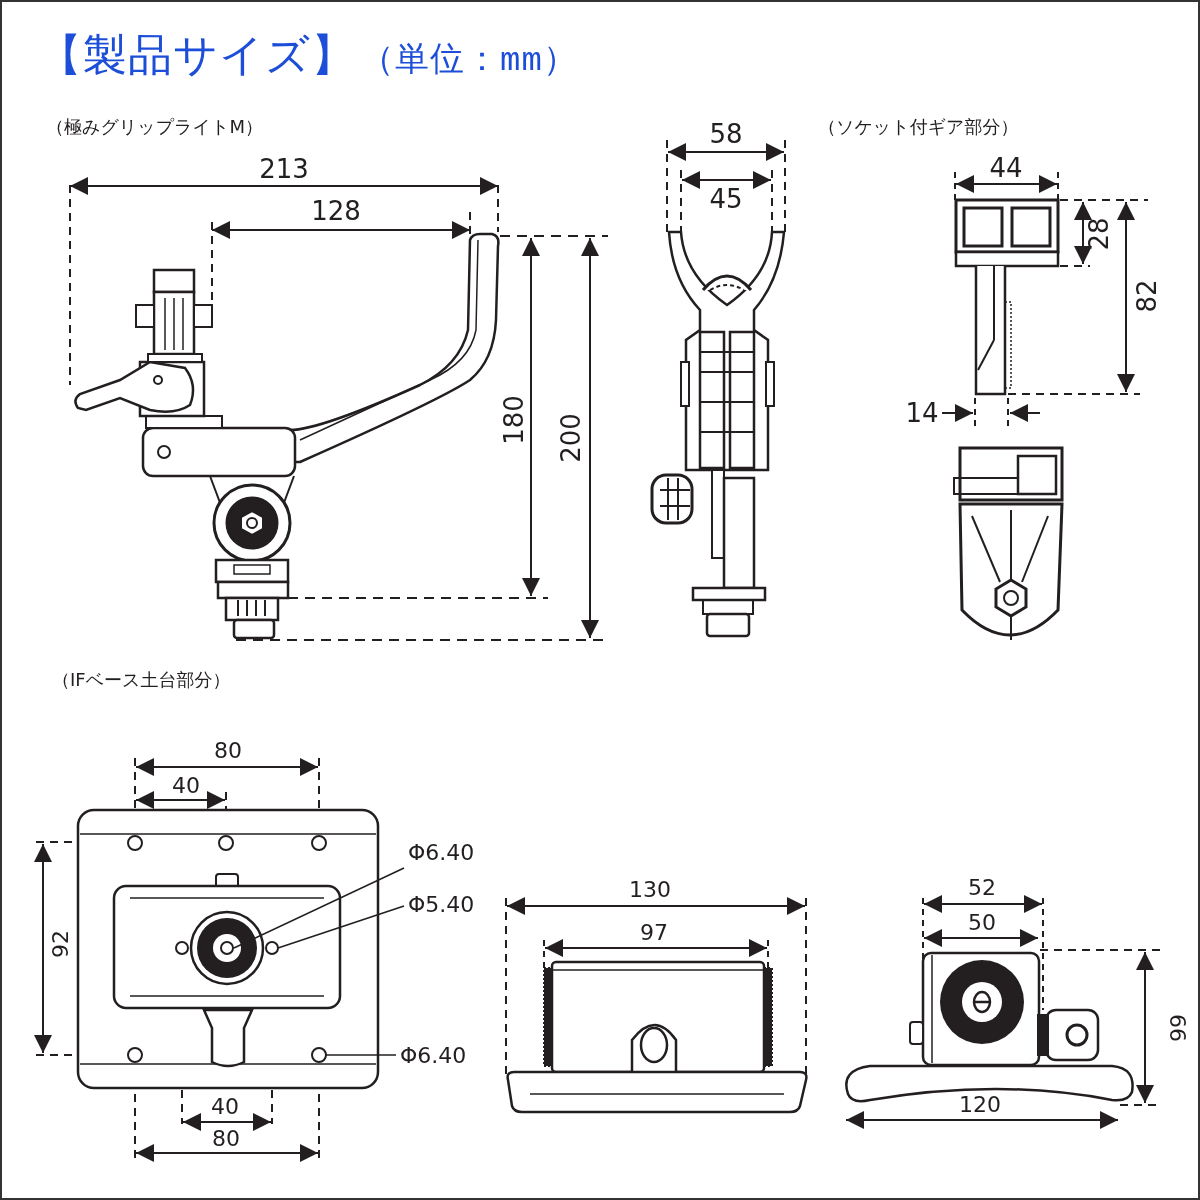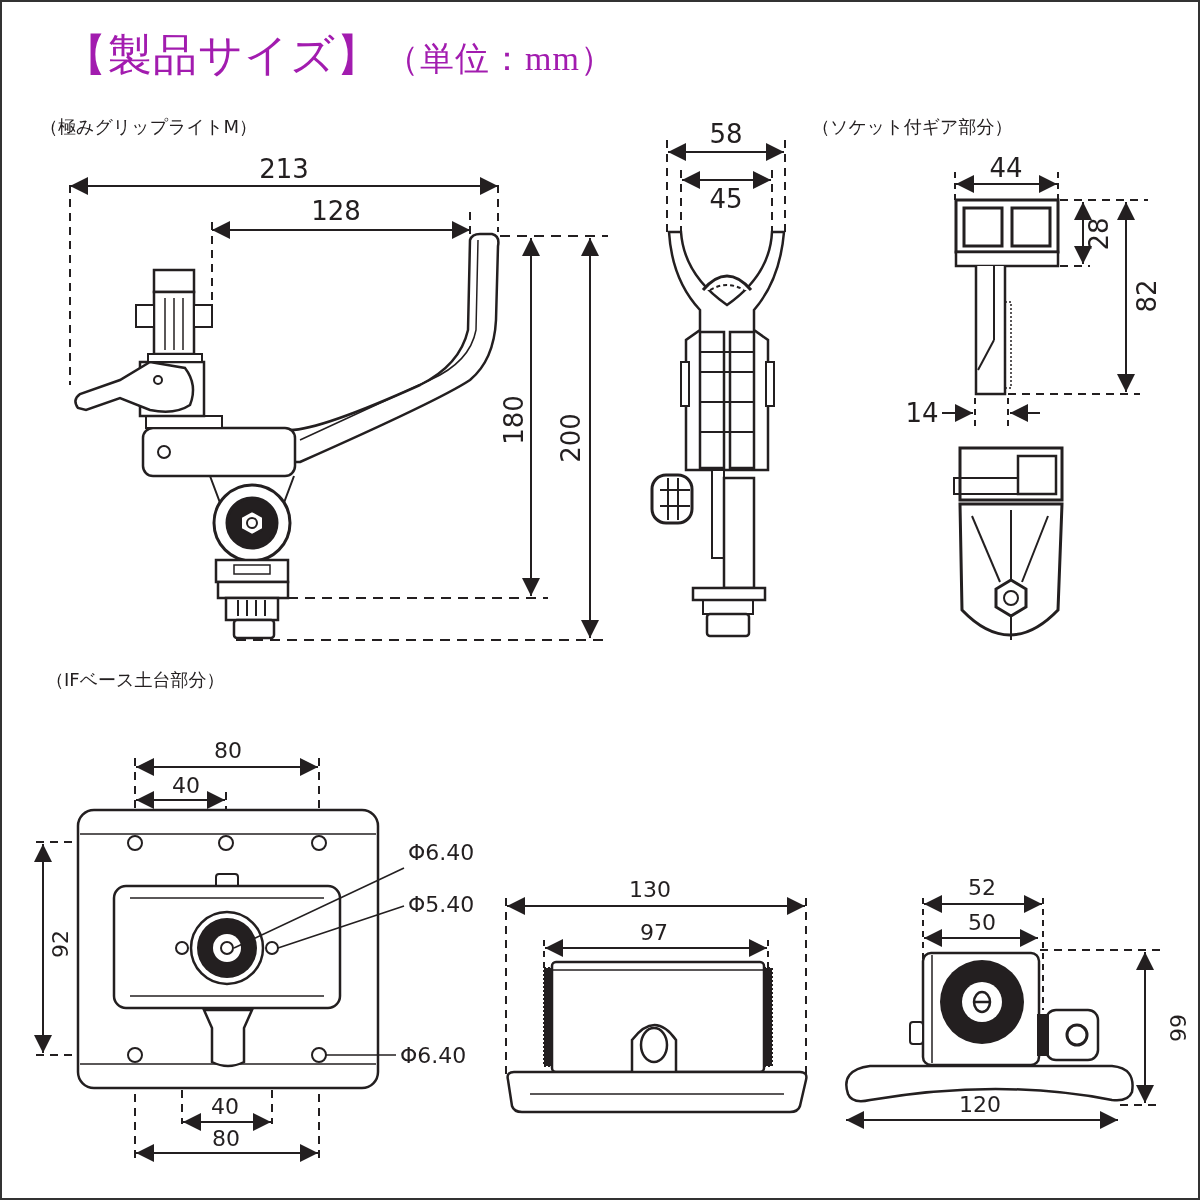--- a/index.html
+++ b/index.html
@@ -1,20 +1,20 @@
 <!DOCTYPE html>
 <html><head>
 <meta charset="utf-8">
 <style>
   html, body { margin: 0; padding: 0; background: #ffffff; }
   body { width: 1200px; height: 1200px; position: relative; overflow: hidden; font-family: "DejaVu Sans", sans-serif; }
   .frame { position: absolute; left: 0; top: 0; width: 1196px; height: 1196px; border: 2px solid #333333; box-sizing: content-box; }
-  .title { position: absolute; left: 38px; top: 26px; font-size: 44px; color: #a21caf; letter-spacing: 1px; white-space: nowrap; font-family: Liberation Serif, serif; margin-left: 25px; }
+  .title { position: absolute; left: 38px; top: 26px; font-size: 44px; color: #1d4ed8; letter-spacing: 1px; white-space: nowrap; font-family: Liberation Mono, monospace; }
   .title .unit { font-size: 34px; margin-left: 4px; }
-  .section-label { position: absolute; font-size: 18px; color: #231f20; white-space: nowrap; }
+  .section-label { position: absolute; font-size: 18px; color: #231f20; white-space: nowrap; margin-left: 6px; }
   svg.drawing { position: absolute; left: 0; top: 0; }
   .dim-text { font-family: "DejaVu Sans", sans-serif; font-size: 26px; fill: #231f20; }
   .dim-text-sm { font-family: "DejaVu Sans", sans-serif; font-size: 22px; fill: #231f20; }
 </style>
 </head>
 <body>
 
 <div class="frame"></div>
 
 <div class="title">

